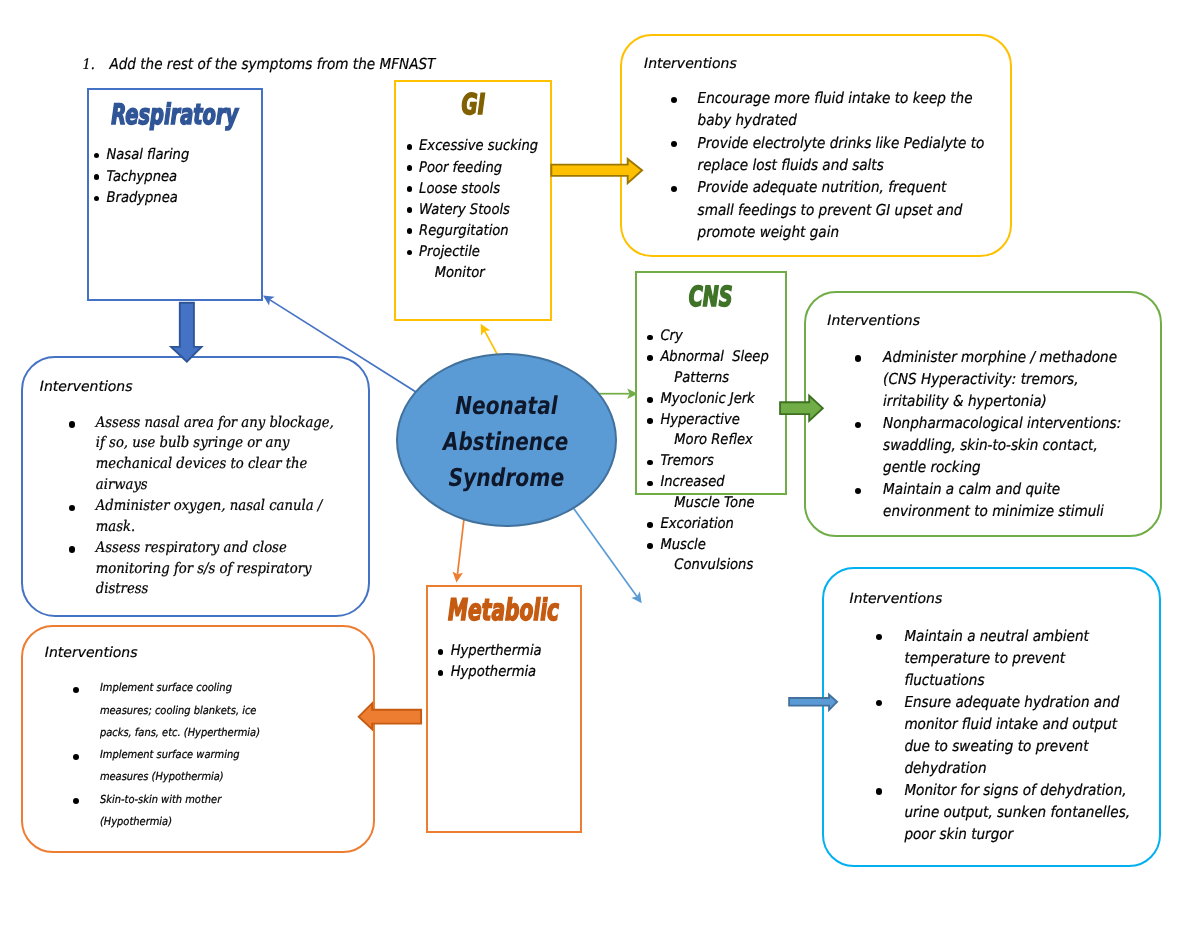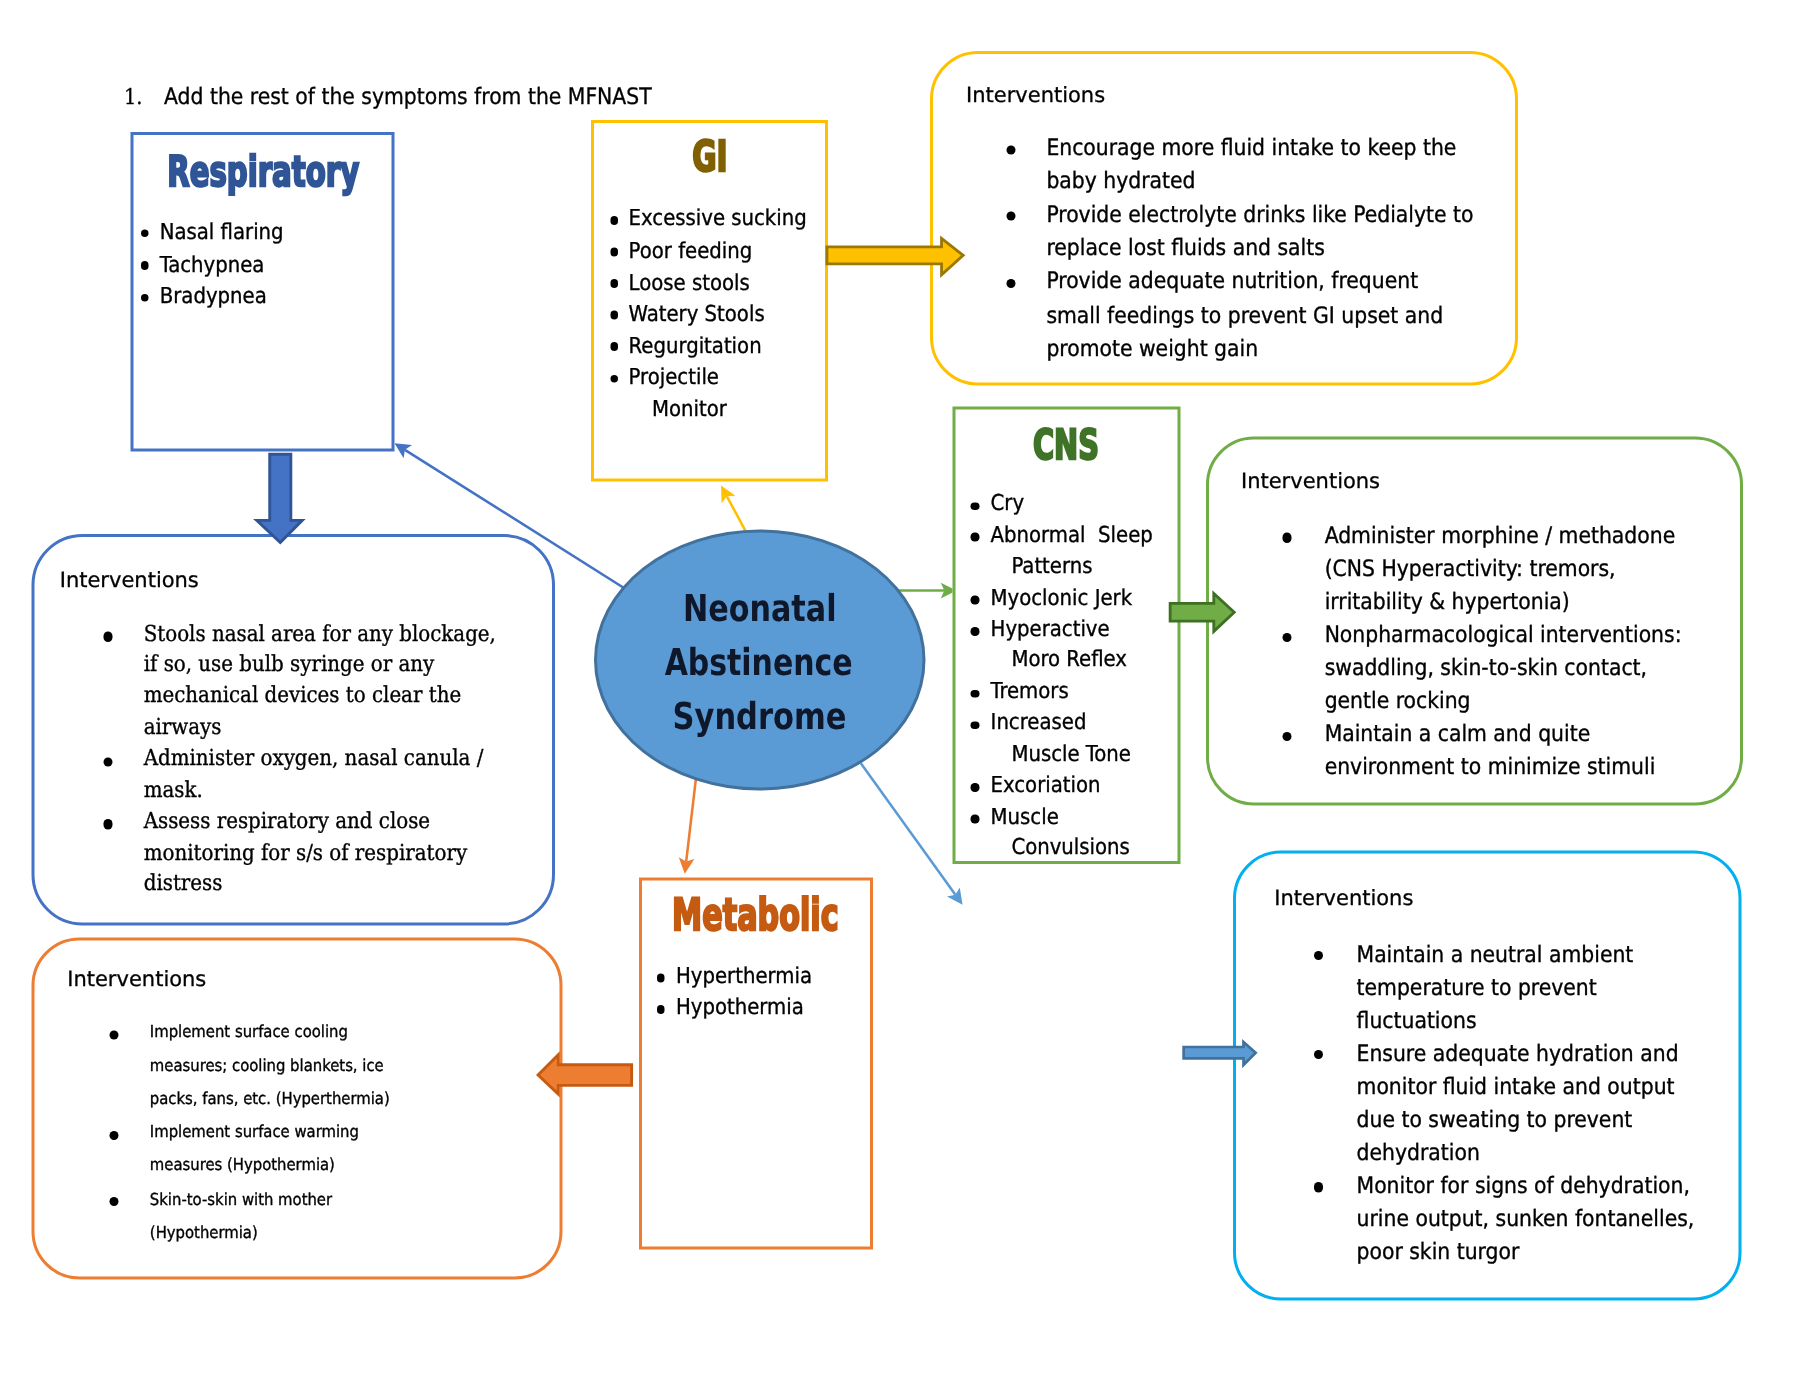--- a/index.html
+++ b/index.html
@@ -3,21 +3,21 @@
 <meta charset="utf-8">
 <title>Neonatal Abstinence Syndrome Concept Map</title>
 <style>
   html,body{margin:0;padding:0;background:#ffffff;}
   body{width:1200px;height:927px;overflow:hidden;
        font-family:"DejaVu Sans Condensed","DejaVu Sans",sans-serif;
        -webkit-font-smoothing:antialiased;
        text-rendering:geometricPrecision;}
   *{-webkit-font-smoothing:antialiased;}
   #canvas{position:relative;width:1200px;height:927px;background:#fff;}
-  .abs{position:absolute;box-sizing:border-box;}
+  .abs{position:absolute;box-sizing:border-box;font-style:italic;}
   svg.layer{position:absolute;left:0;top:0;width:1200px;height:927px;pointer-events:none;}
   #connectors{z-index:1;}
   #arrows{z-index:5;}
   .sbox,.ibox,#ell,#hdr{z-index:3;}
 
   
   #hdr{left:82.6px;top:0;font-size:15.1px;line-height:15.1px;color:#000;
        white-space:nowrap;-webkit-text-stroke:0.2px currentColor;paint-order:stroke fill;}
   #hdr .num{display:inline-block;width:26.8px;
             font-family:"DejaVu Serif Condensed","DejaVu Serif",serif;font-size:14.4px;}
@@ -107,21 +107,21 @@
       <div class="abs ttlwrap" style="left: 0px; right: 0px; top: 9.09905px; height: 28.5px;"><span class="ttl" style="color: rgb(128, 96, 0); font-size: 28.5px; line-height: 28.5px; transform: scaleX(0.7718);">GI</span></div>
       <ul class="abs" style="top: 53.486px; left: 8.7px; line-height: 21.1px; --ind: 14.4px; --bdot: 8.564px;">
         <li><div>Excessive sucking</div></li>
         <li><div>Poor feeding</div></li>
         <li><div>Loose stools</div></li>
         <li><div>Watery Stools</div></li>
         <li><div>Regurgitation</div></li>
         <li><div>Projectile</div><div style="padding-left: 15.6px;">Monitor</div></li>
       </ul>
     </div>
-    <div class="abs sbox" style="left: 635px; top: 271px; width: 152px; height: 305px; border-color: rgb(112, 173, 71);">
+    <div class="abs sbox" style="left: 635px; top: 271px; width: 152px; height: 224px; border-color: rgb(112, 173, 71);">
       <div class="abs ttlwrap" style="left: 0px; right: 0px; top: 9.94574px; height: 27.8px;"><span class="ttl" style="color: rgb(63, 115, 39); font-size: 27.8px; line-height: 27.8px; transform: scaleX(0.7679);">CNS</span></div>
       <ul class="abs" style="top: 53.211px; left: 8.3px; line-height: 20.85px; --ind: 15.100000000000046px; --bdot: 8.439px;">
         <li><div>Cry</div></li>
         <li><div>Abnormal  Sleep</div><div style="padding-left: 13.9px;">Patterns</div></li>
         <li><div>Myoclonic Jerk</div></li>
         <li><div>Hyperactive</div><div style="padding-left: 13.9px;">Moro Reflex</div></li>
         <li><div>Tremors</div></li>
         <li><div>Increased</div><div style="padding-left: 13.9px;">Muscle Tone</div></li>
         <li><div>Excoriation</div></li>
         <li><div>Muscle</div><div style="padding-left: 13.9px;">Convulsions</div></li>
@@ -168,21 +168,21 @@
         <li>
           <div>Maintain a calm and quite</div>
           <div>environment to minimize stimuli</div>
         </li>
       </ol>
     </div>
     <div class="abs ibox" style="left: 21px; top: 356px; width: 349px; height: 261px; border-color: rgb(68, 114, 196); border-radius: 34px;">
       <div class="abs ilbl" style="left: 16.8px; top: 22.24px; font-size: 14px; line-height: 14px;">Interventions</div>
       <ol class="abs serif" style="left: 43.3px; top: 54.6555px; line-height: 20.84px; font-size: 14.7px; --ind: 29.49999999999999px; --bdot: 8.717999999999998px;">
         <li>
-          <div>Stools nasal area for any blockage,</div>
+          <div>Assess nasal area for any blockage,</div>
           <div>if so, use bulb syringe or any</div>
           <div>mechanical devices to clear the</div>
           <div>airways</div>
         </li>
         <li>
           <div>Administer oxygen, nasal canula /</div>
           <div>mask.</div>
         </li>
         <li>
           <div>Assess respiratory and close</div>

